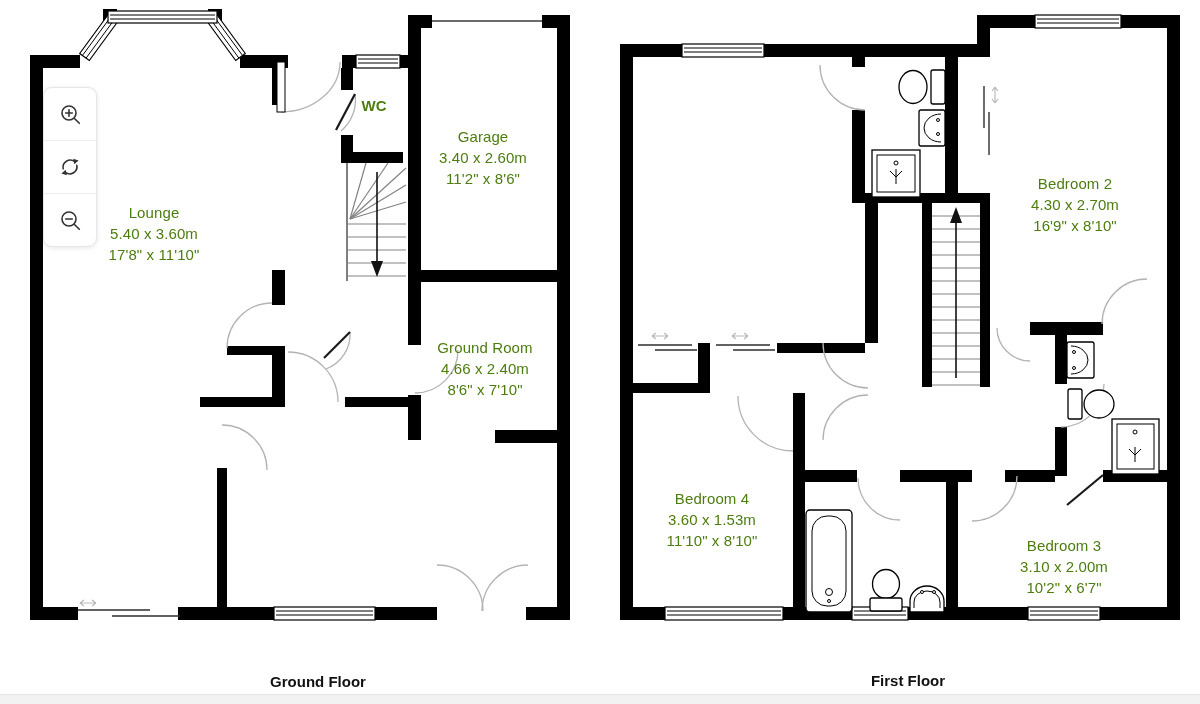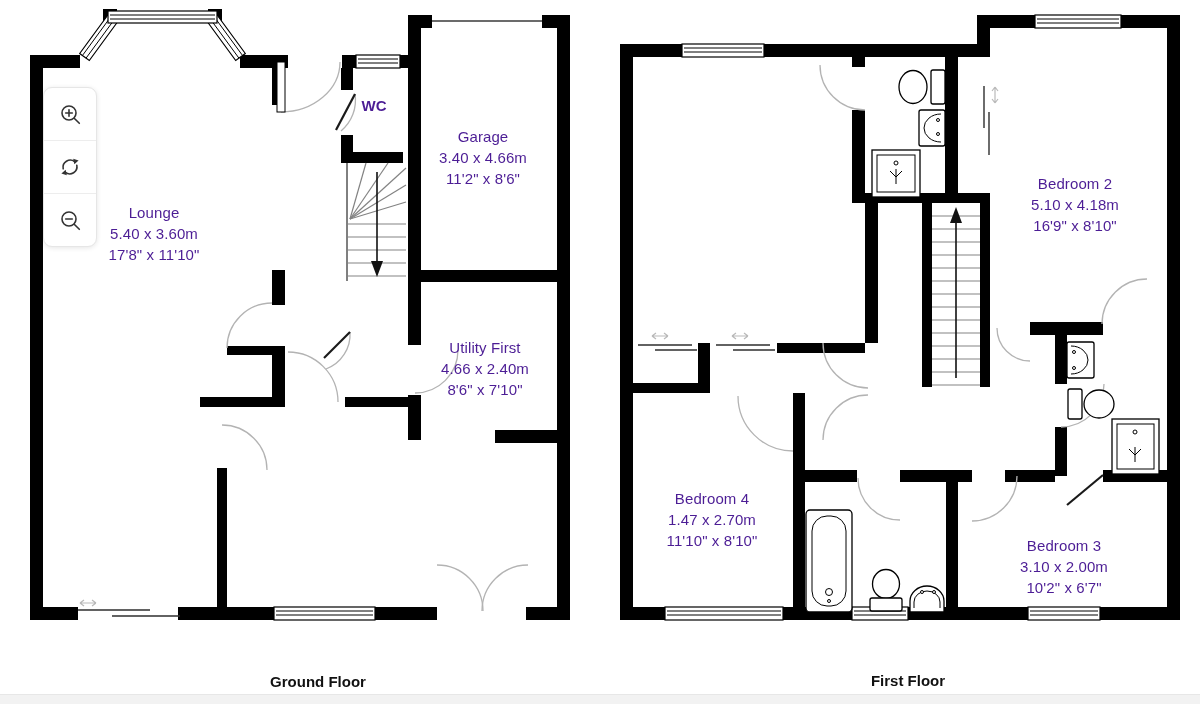--- a/index.html
+++ b/index.html
@@ -1,21 +1,21 @@
 <!DOCTYPE html>
 <html><head>
 <meta charset="utf-8">
 <style>
   html,body{margin:0;padding:0;background:#ffffff;}
   body{width:1200px;height:704px;position:relative;overflow:hidden;
        font-family:"Liberation Sans","DejaVu Sans",sans-serif;color:#1a1a1a;}
   .stage{position:absolute;inset:0;}
   svg.plan{position:absolute;left:0;top:0;}
   .room-label{position:absolute;transform:translate(-50%,-50%);text-align:center;
-      font-size:15px;line-height:21px;color:#4c1d95;white-space:nowrap;letter-spacing:.1px;}
+      font-size:15px;line-height:21px;color:#4d7c0f;white-space:nowrap;letter-spacing:.1px;}
   .room-label.bold{font-weight:bold;}
   .caption{position:absolute;transform:translate(-50%,-50%);font-size:15px;font-weight:bold;
       color:#111;white-space:nowrap;text-align:right;}
   .zoom-panel{position:absolute;left:43px;top:87px;width:52px;height:158px;background:#fff;
       border:1px solid #e6e6e6;border-radius:9px;box-shadow:0 1px 5px rgba(0,0,0,.10);
       display:flex;flex-direction:column;z-index:5;}
   .zoom-btn{flex:1;display:flex;align-items:center;justify-content:center;background:transparent;
       border:none;cursor:pointer;padding:0;}
   .zoom-btn + .zoom-btn{border-top:1px solid #ededed;}
   .zoom-btn svg{display:block;}
@@ -279,37 +279,37 @@
 <div class="room-label" style="left:154px;top:233px">
   <div>Lounge</div>
   <div>5.40 x 3.60m</div>
   <div>17'8" x 11'10"</div>
 </div>
 <div class="room-label bold" style="left:374px;top:105px">
   <div>WC</div>
 </div>
 <div class="room-label" style="left:483px;top:157px">
   <div>Garage</div>
-  <div>3.40 x 4.66m</div>
+  <div>3.40 x 2.60m</div>
   <div>11'2" x 8'6"</div>
 </div>
 <div class="room-label" style="left:485px;top:368px">
-  <div>Utility First</div>
+  <div>Ground Room</div>
   <div>4.66 x 2.40m</div>
   <div>8'6" x 7'10"</div>
 </div>
 
 <div class="room-label" style="left:1075px;top:204px">
   <div>Bedroom 2</div>
-  <div>5.10 x 4.18m</div>
+  <div>4.30 x 2.70m</div>
   <div>16'9" x 8'10"</div>
 </div>
 <div class="room-label" style="left:712px;top:519px">
   <div>Bedroom 4</div>
-  <div>1.47 x 2.70m</div>
+  <div>3.60 x 1.53m</div>
   <div>11'10" x 8'10"</div>
 </div>
 <div class="room-label" style="left:1064px;top:566px">
   <div>Bedroom 3</div>
   <div>3.10 x 2.00m</div>
   <div>10'2" x 6'7"</div>
 </div>
 
 <div class="caption" style="left:318px;top:681px">Ground Floor</div>
 <div class="caption" style="left:908px;top:680px">First Floor</div>

